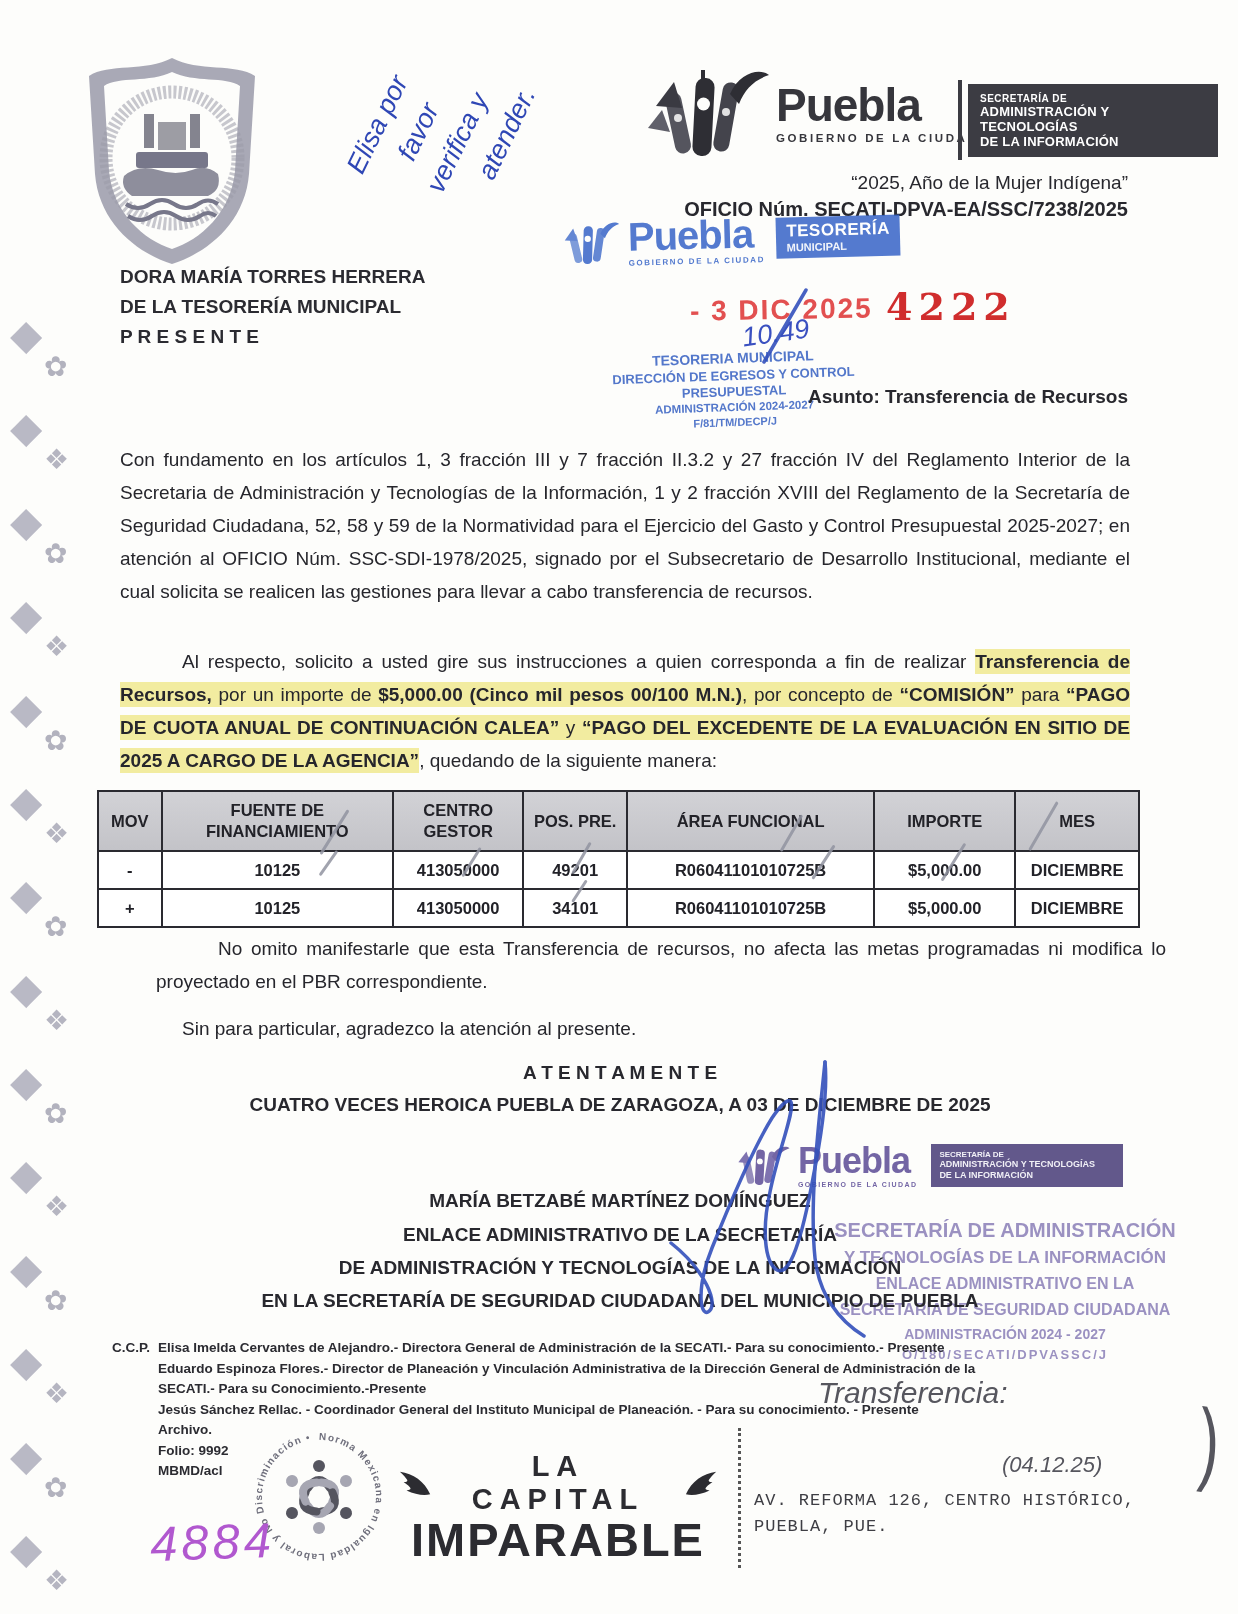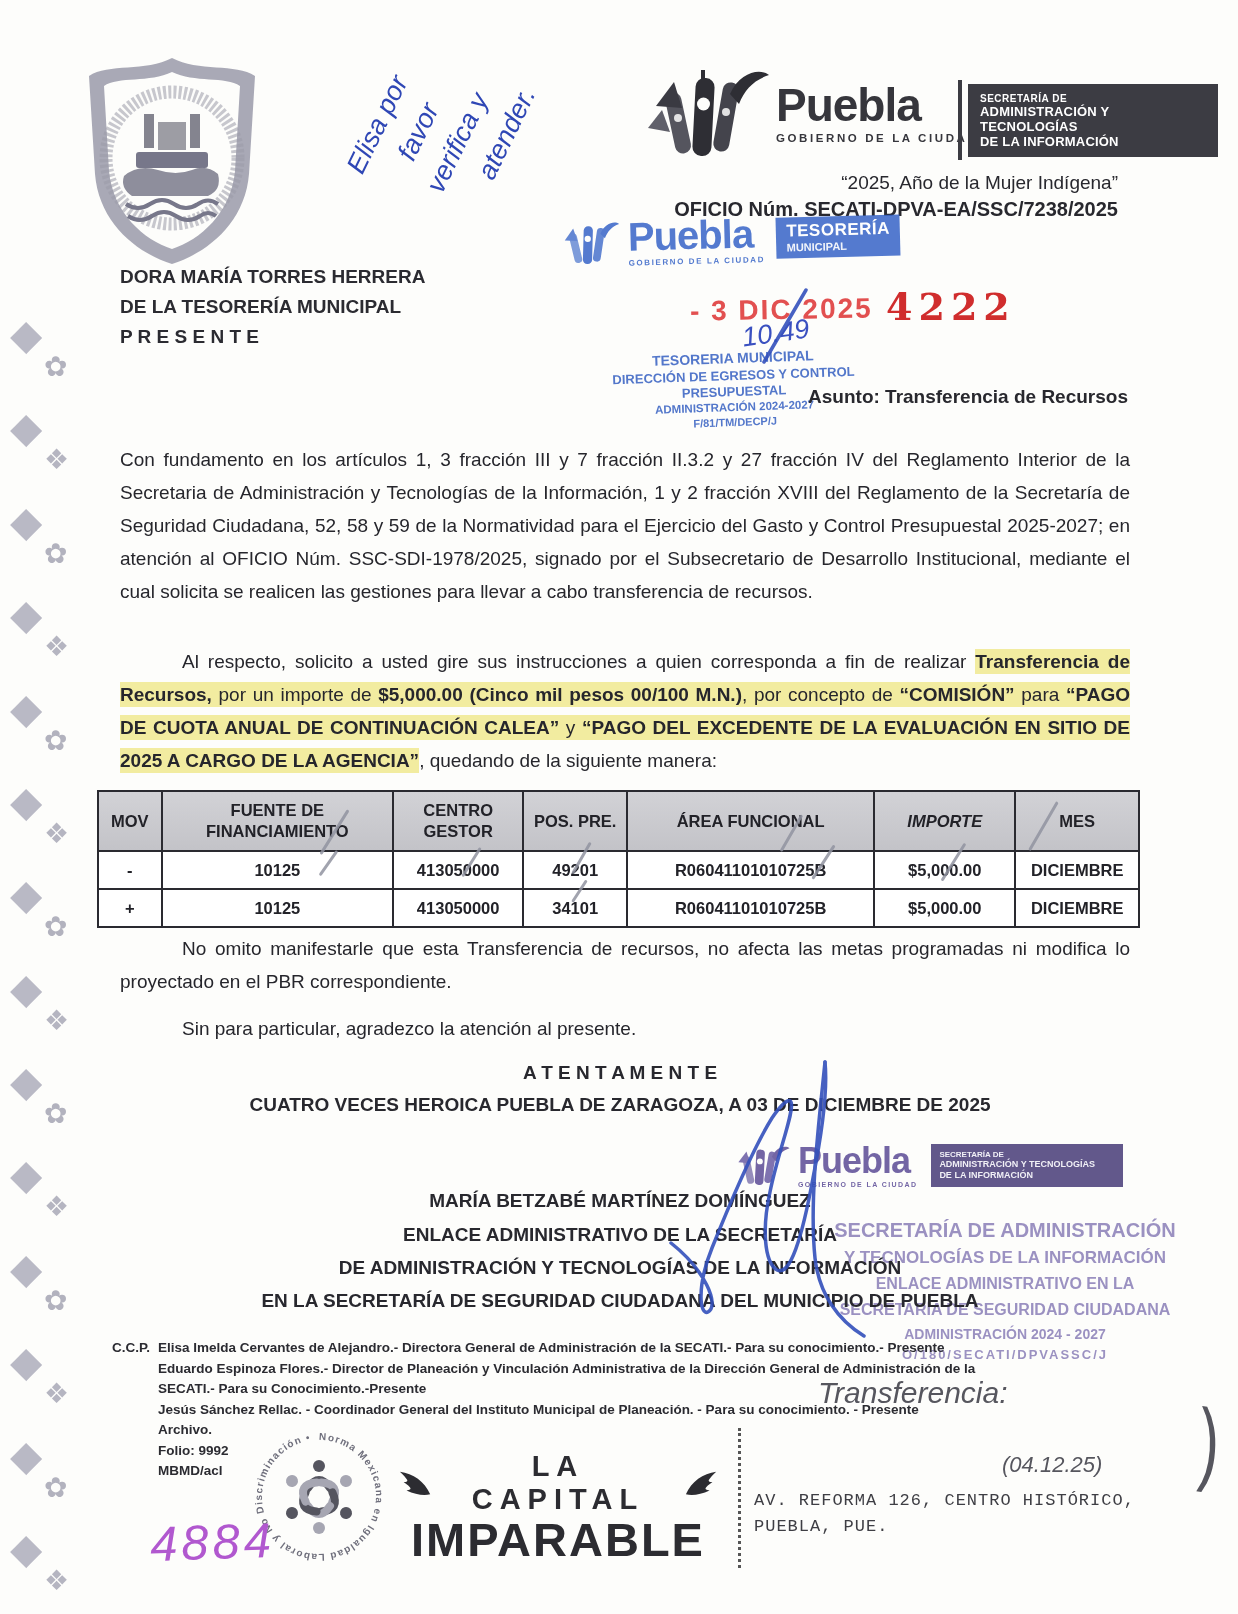--- a/index.html
+++ b/index.html
@@ -14,21 +14,21 @@
   .pt::before{content:"◆";position:absolute;left:8px;top:-6px;font-size:42px;color:#a7a7b6;}
   .pt::after{content:"✿";position:absolute;left:42px;top:34px;font-size:28px;color:#9d9dad;}
   .pt:nth-child(even)::after{content:"❖";color:#a2a2b1;}
 
   
   .brand-word{font-weight:800;font-size:46px;letter-spacing:-1px;color:#36363c;line-height:1;}
   .brand-tag{font-weight:700;font-size:11.5px;letter-spacing:2.6px;color:#36363c;margin-top:4px;}
   .dept-box{background:#3c3c43;color:#fff;width:228px;padding:9px 10px 8px 12px;}
   .dept-s{font-size:10px;font-weight:600;letter-spacing:.5px;}
   .dept-b{font-size:13px;font-weight:800;letter-spacing:.2px;line-height:15px;}
-  .rightline{position:absolute;right:120px;text-align:center;white-space:nowrap;}
+  .rightline{position:absolute;right:110px;text-align:center;white-space:nowrap;}
 
   
   .bluenote{position:absolute;left:352px;top:28px;width:200px;transform:rotate(-64deg);
             transform-origin:center;color:#2f47b5;font-style:italic;font-size:27px;line-height:40px;}
   .bluenote div{white-space:nowrap;}
 
   
   .tstamp{position:absolute;left:558px;top:212px;display:flex;align-items:center;gap:8px;
           transform:rotate(-1.5deg);opacity:.88;}
   .tstamp .word{font-weight:800;font-size:40px;color:#3d69c9;letter-spacing:-1px;line-height:1;}
@@ -219,21 +219,21 @@
   <div class="para ind" style="top:645px;"><span>Al respecto, solicito a usted gire sus instrucciones a quien corresponda a fin de realizar </span><span class="hl bo">Transferencia de Recursos,</span><span class="hl"> por un importe de </span><span class="hl bo">$5,000.00 (Cinco mil pesos 00/100 M.N.)</span><span class="hl">, por concepto de </span><span class="hl bo">“COMISIÓN”</span><span class="hl"> para </span><span class="hl bo">“PAGO DE CUOTA ANUAL DE CONTINUACIÓN CALEA”</span><span class="hl"> y </span><span class="hl bo">“PAGO DEL EXCEDENTE DE LA EVALUACIÓN EN SITIO DE 2025 A CARGO DE LA AGENCIA”</span><span>, quedando de la siguiente manera:</span></div>
 
   <table class="ttable">
     <tbody>
         <tr class="hrow">
       <td style="width:57px;">MOV</td>
       <td style="width:238px;">FUENTE DE FINANCIAMIENTO</td>
       <td style="width:128px;margin-left:21px;">CENTRO GESTOR</td>
       <td style="width:104px;">POS. PRE.</td>
       <td style="width:255px;">ÁREA FUNCIONAL</td>
-      <td style="width:143px;font-style:italic;">IMPORTE</td>
+      <td style="width:143px;">IMPORTE</td>
       <td style="width:118px;">MES</td>
     </tr>
     <tr class="drow">
       <td>-</td>
       <td>10125</td>
       <td>413050000</td>
       <td>49201</td>
       <td>R06041101010725B</td>
       <td>$5,000.00</td>
       <td>DICIEMBRE</td>
@@ -253,21 +253,21 @@
   <div class="slash" style="left:333px;top:806px;height:52px;transform:rotate(32deg);"></div>
   <div class="slash" style="left:1042px;top:798px;height:56px;transform:rotate(30deg);"></div>
   <div class="slash" style="left:790px;top:812px;height:42px;transform:rotate(30deg);"></div>
   <div class="slash" style="left:327px;top:848px;height:30px;transform:rotate(35deg);"></div>
   <div class="slash" style="left:470px;top:845px;height:34px;transform:rotate(32deg);"></div>
   <div class="slash" style="left:580px;top:840px;height:36px;transform:rotate(30deg);"></div>
   <div class="slash" style="left:822px;top:842px;height:40px;transform:rotate(33deg);"></div>
   <div class="slash" style="left:952px;top:840px;height:44px;transform:rotate(32deg);"></div>
   <div class="slash" style="left:578px;top:878px;height:26px;transform:rotate(33deg);"></div>
 
-  <div class="para ind" style="top:932px;">No omito manifestarle que esta Transferencia de recursos, no afecta las metas programadas ni modifica lo proyectado en el PBR correspondiente.</div>
+  <div class="para ind" style="top:932px;margin-left:36px;">No omito manifestarle que esta Transferencia de recursos, no afecta las metas programadas ni modifica lo proyectado en el PBR correspondiente.</div>
   <div class="para ind" style="top:1012px;">Sin para particular, agradezco la atención al presente.</div>
 
   <div class="center-line" style="top:1062px;">A T E N T A M E N T E</div>
   <div class="center-line" style="top:1094px;">CUATRO VECES HEROICA PUEBLA DE ZARAGOZA, A 03 DE DICIEMBRE DE 2025</div>
 
   <div class="sigstamp">
     <svg width="58" height="50" viewBox="0 0 128 100">
       <rect x="52" y="16" width="19" height="78" rx="9" fill="#5b4b96" transform="rotate(3 61 55)"></rect>
       <rect x="28" y="30" width="16" height="62" rx="8" fill="#847ab1" transform="rotate(-12 36 60)"></rect>
       <rect x="76" y="20" width="16" height="70" rx="8" fill="#6a5ba3" transform="rotate(10 84 55)"></rect>

